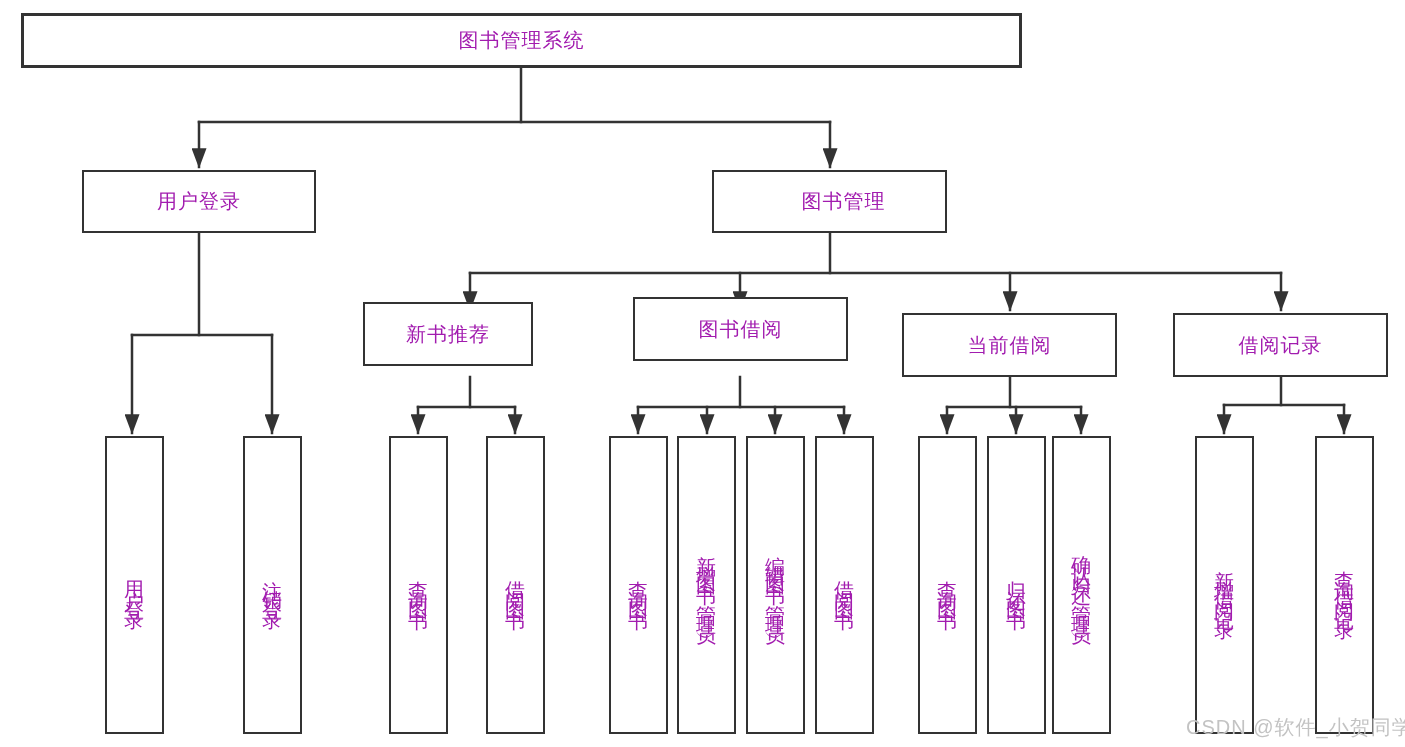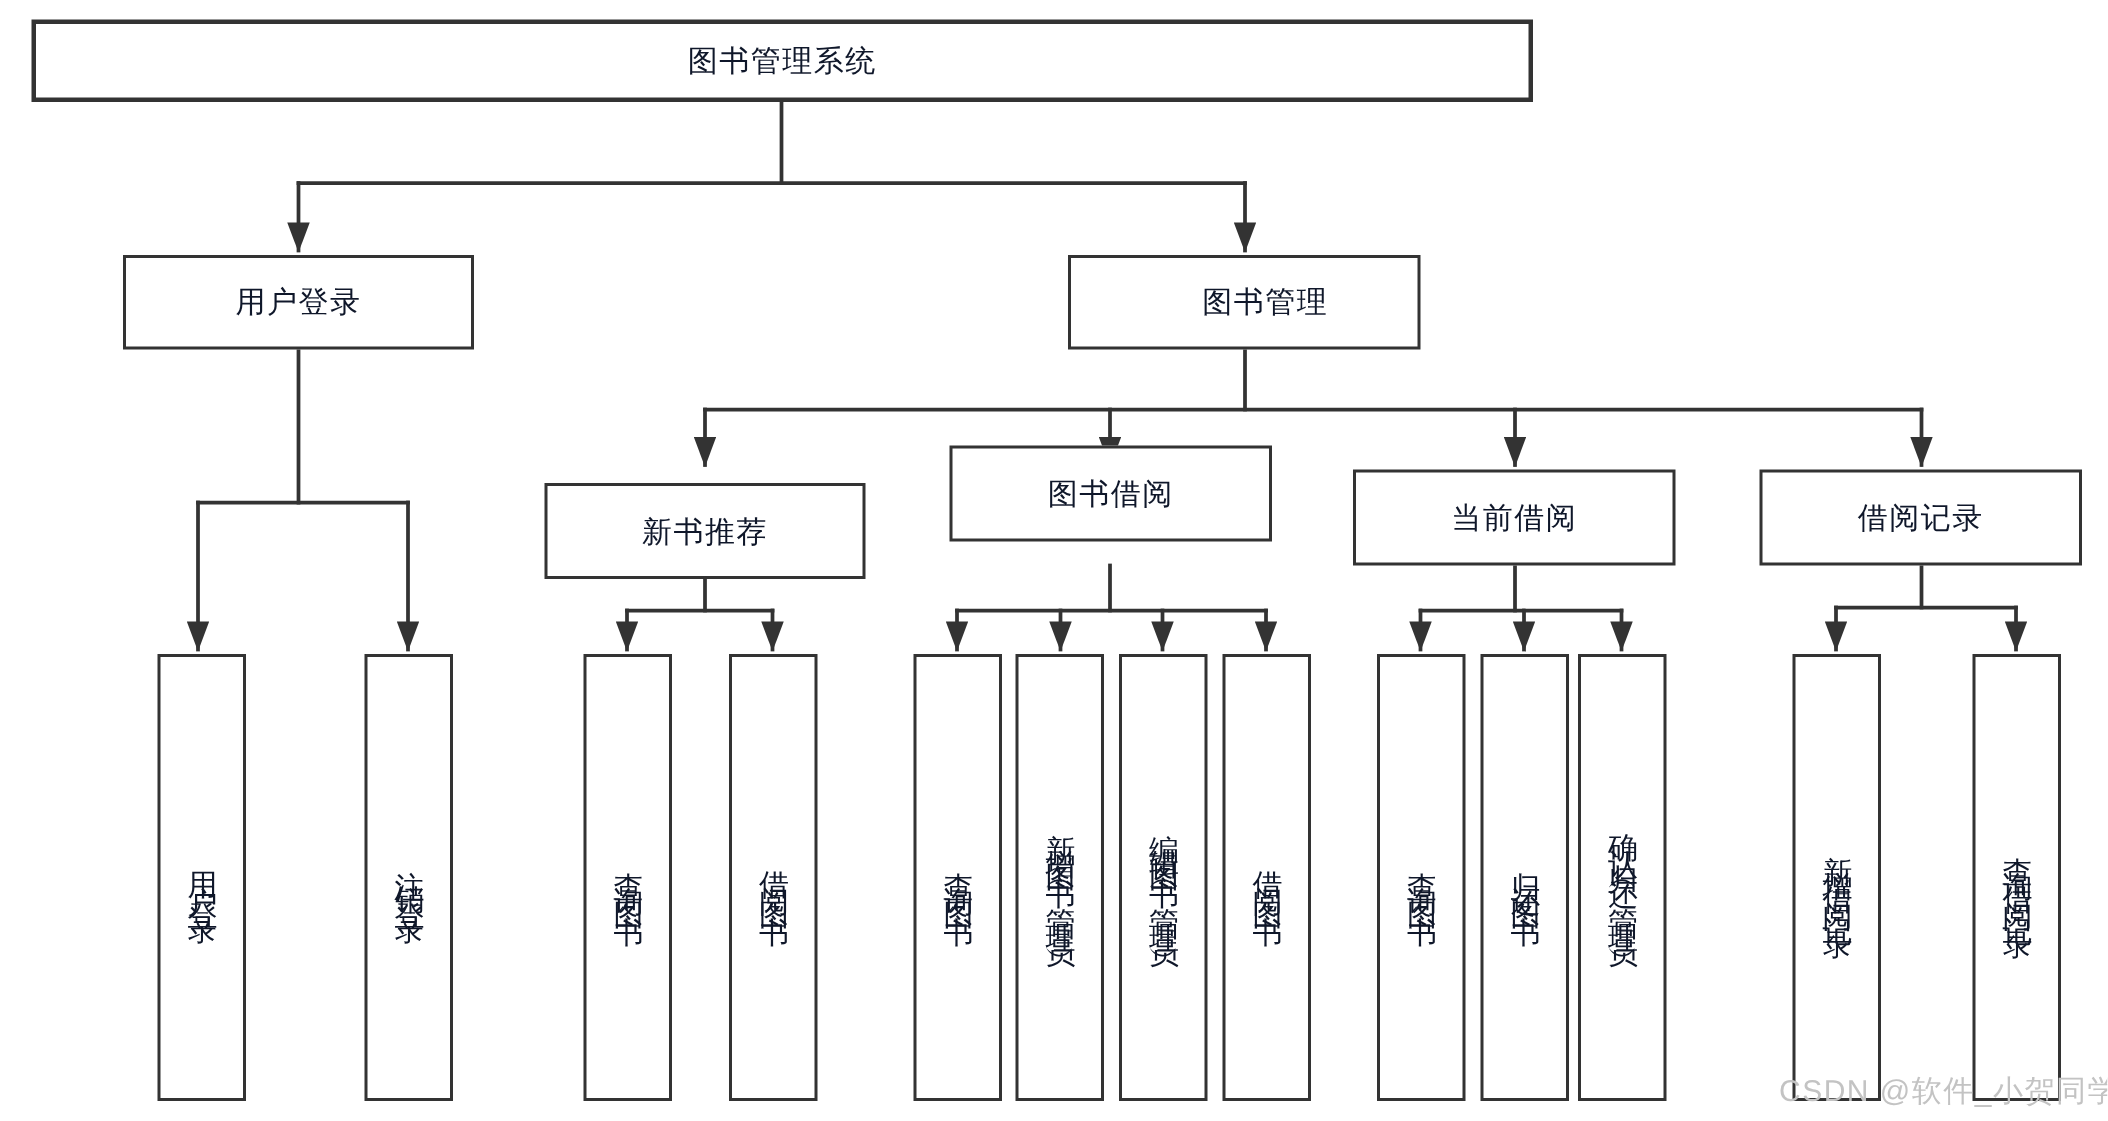--- a/index.html
+++ b/index.html
@@ -10,21 +10,21 @@
     font-family:"Liberation Sans","DejaVu Sans",sans-serif;
     overflow:hidden;
   }
   #connectors{position:absolute;left:0;top:0;width:1405px;height:747px;}
   .node{
     position:absolute;
     box-sizing:border-box;
     border:2.5px solid #333333;
     background:#ffffff;
     display:flex;align-items:center;justify-content:center;
-    color:#0f172a;
+    color:#a21caf;
     font-size:20px;
     letter-spacing:1px;
     z-index:2;
   }
   .root{border-width:3px;font-size:20px;}
   .leaf .vtext{
     writing-mode:vertical-rl;
     text-orientation:mixed;
     letter-spacing:10px;
     font-size:20px;
@@ -93,21 +93,21 @@
       <line x1="1224" y1="405" x2="1224" y2="433" marker-end="url(#arrow)"></line>
       <line x1="1344" y1="405" x2="1344" y2="433" marker-end="url(#arrow)"></line>
     </g>
   </svg>
 
   <div class="node root" style="left:21px;top:13px;width:1001px;height:55px;">图书管理系统</div>
 
   <div class="node" style="left:82px;top:170px;width:234px;height:63px;">用户登录</div>
   <div class="node" style="left:712px;top:170px;width:235px;height:63px;padding-left:28px;">图书管理</div>
 
-  <div class="node" style="left:363px;top:322px;width:214px;height:64px;">新书推荐</div>
+  <div class="node" style="left:363px;top:302px;width:170px;height:64px;">新书推荐</div>
   <div class="node" style="left:633px;top:297px;width:215px;height:64px;">图书借阅</div>
   <div class="node" style="left:1173px;top:313px;width:215px;height:64px;">借阅记录</div>
   <div class="node" style="left:902px;top:313px;width:215px;height:64px;">当前借阅</div>
 
   <div class="node leaf" style="left:105px;top:436px;width:59px;height:298px;">
     <span class="vtext">用户登录</span>
   </div>
   <div class="node leaf" style="left:243px;top:436px;width:59px;height:298px;">
     <span class="vtext">注销登录</span>
   </div>

